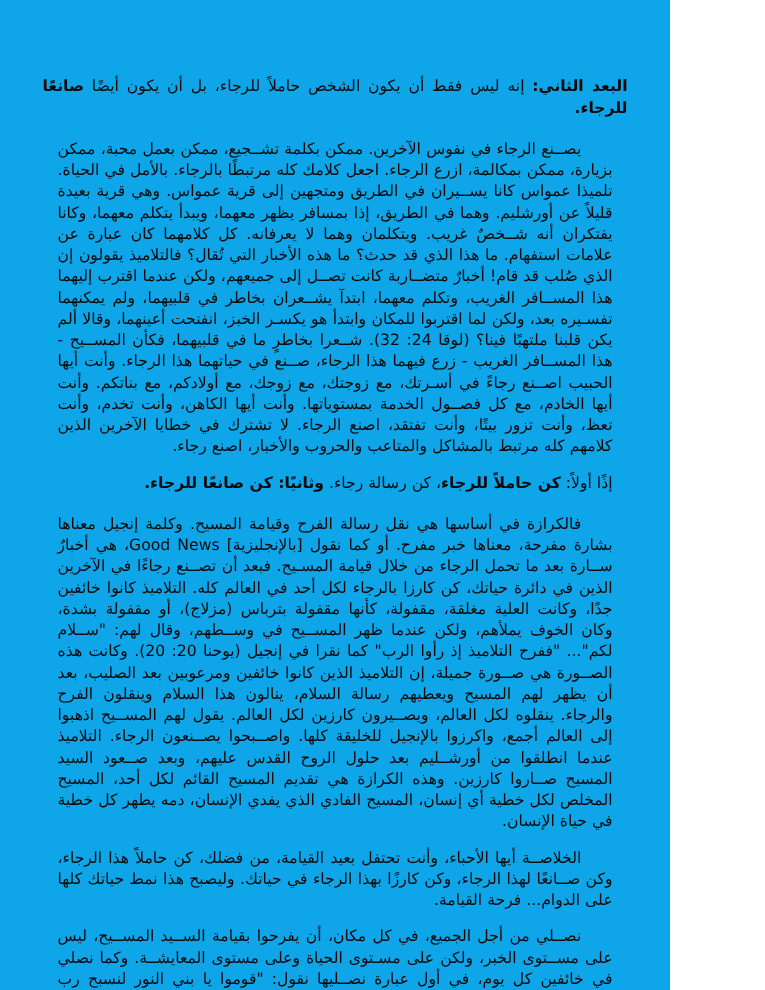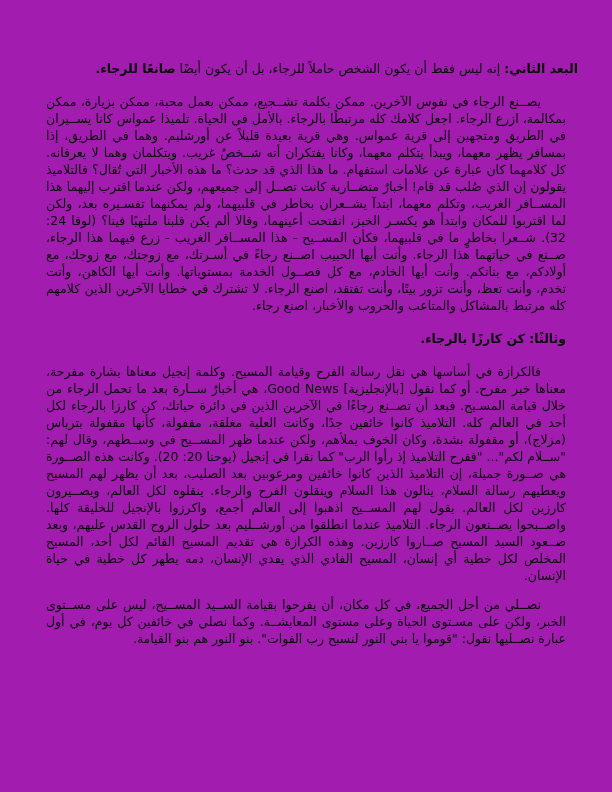--- a/index.html
+++ b/index.html
@@ -1,20 +1,20 @@
 <!DOCTYPE html>
 <html lang="ar"><head>
 <meta charset="utf-8">
 <style>
   html, body { margin: 0; padding: 0; background: #ffffff; }
   .page {
     position: relative;
-    width: 612px;
+    width: 536px;
     height: 792px;
-    background: #a21caf;
+    background: #0ea5e9;
     overflow: hidden;
     font-family: "DejaVu Sans", sans-serif;
     color: #0a0a0a;
   }
   .content {
     position: absolute;
     top: 60px;
     right: 34px;
     left: 34px;
     direction: rtl;
@@ -32,22 +32,23 @@
 </head>
 <body>
 
 <div class="page">
   <div class="content">
 
     <p class="h"><span class="b">البعد الثاني:</span><span> إنه ليس فقط أن يكون الشخص حاملاً للرجاء، بل أن يكون أيضًا </span><span class="b">صانعًا للرجاء.</span></p>
 
     <p class="indent">يصــنع الرجاء في نفوس الآخرين. ممكن بكلمة تشــجيع، ممكن بعمل محبة، ممكن بزيارة، ممكن بمكالمة، ازرع الرجاء. اجعل كلامك كله مرتبطًا بالرجاء. بالأمل في الحياة. تلميذا عمواس كانا يســيران في الطريق ومتجهين إلى قرية عمواس. وهي قرية بعيدة قليلاً عن أورشليم. وهما في الطريق، إذا بمسافر يظهر معهما، ويبدأ يتكلم معهما، وكانا يفتكران أنه شــخصٌ غريب. ويتكلمان وهما لا يعرفانه. كل كلامهما كان عبارة عن علامات استفهام. ما هذا الذي قد حدث؟ ما هذه الأخبار التي تُقال؟ فالتلاميذ يقولون إن الذي صُلب قد قام! أخبارٌ متضــاربة كانت تصــل إلى جميعهم، ولكن عندما اقترب إليهما هذا المســافر الغريب، وتكلم معهما، ابتدآ يشــعران بخاطر في قلبيهما، ولم يمكنهما تفسـيره بعد، ولكن لما اقتربوا للمكان وابتدأ هو يكسـر الخبز، انفتحت أعينهما، وقالا ألم يكن قلبنا ملتهبًا فينا؟ (لوقا 24: 32). شــعرا بخاطرٍ ما في قلبيهما، فكأن المســيح - هذا المســافر الغريب - زرع فيهما هذا الرجاء، صــنع في حياتهما هذا الرجاء. وأنت أيها الحبيب اصــنع رجاءً في أسـرتك، مع زوجتك، مع زوجك، مع أولادكم، مع بناتكم. وأنت أيها الخادم، مع كل فصــول الخدمة بمستوياتها. وأنت أيها الكاهن، وأنت تخدم، وأنت تعظ، وأنت تزور بيتًا، وأنت تفتقد، اصنع الرجاء. لا تشترك في خطايا الآخرين الذين كلامهم كله مرتبط بالمشاكل والمتاعب والحروب والأخبار، اصنع رجاء.</p>
 
+    <p class="mt-half"><span>إذًا أولاً: </span><span class="b">كن حاملاً للرجاء</span><span>، كن رسالة رجاء. </span><span class="b">وثانيًا: كن صانعًا للرجاء.</span></p>
 
-    <p class="b mt-line">وثالثًا: كن كارزًا بالرجاء.</p>
 
     <p class="indent mt-line">فالكرازة في أساسها هي نقل رسالة الفرح وقيامة المسيح. وكلمة إنجيل معناها بشارة مفرحة، معناها خبر مفرح. أو كما نقول [بالإنجليزية] Good News، هي أخبارٌ ســارة بعد ما تحمل الرجاء من خلال قيامة المسـيح. فبعد أن تصــنع رجاءًا في الآخرين الذين في دائرة حياتك، كن كارزا بالرجاء لكل أحد في العالم كله. التلاميذ كانوا خائفين جدًا، وكانت العلية مغلقة، مقفولة، كأنها مقفولة بترباس (مزلاج)، أو مقفولة بشدة، وكان الخوف يملأهم، ولكن عندما ظهر المســيح في وســطهم، وقال لهم: "ســلام لكم"... "ففرح التلاميذ إذ رأوا الرب" كما نقرا في إنجيل (يوحنا 20: 20). وكانت هذه الصــورة هي صــورة جميلة، إن التلاميذ الذين كانوا خائفين ومرعوبين بعد الصليب، بعد أن يظهر لهم المسيح ويعطيهم رسالة السلام، ينالون هذا السلام وينقلون الفرح والرجاء. ينقلوه لكل العالم، ويصــيرون كارزين لكل العالم. يقول لهم المســيح اذهبوا إلى العالم أجمع، واكرزوا بالإنجيل للخليقة كلها. واصــبحوا يصــنعون الرجاء. التلاميذ عندما انطلقوا من أورشــليم بعد حلول الروح القدس عليهم، وبعد صــعود السيد المسيح صــاروا كارزين. وهذه الكرازة هي تقديم المسيح القائم لكل أحد، المسيح المخلص لكل خطية أي إنسان، المسيح الفادي الذي يفدي الإنسان، دمه يطهر كل خطية في حياة الإنسان.</p>
 
+    <p class="indent mt-half">الخلاصــة أيها الأحباء، وأنت تحتفل بعيد القيامة، من فضلك، كن حاملاً هذا الرجاء، وكن صــانعًا لهذا الرجاء، وكن كارزًا بهذا الرجاء في حياتك. وليصبح هذا نمط حياتك كلها على الدوام... فرحة القيامة.</p>
 
     <p class="indent mt-half">نصــلي من أجل الجميع، في كل مكان، أن يفرحوا بقيامة الســيد المســيح، ليس على مســتوى الخبر، ولكن على مسـتوى الحياة وعلى مستوى المعايشــة. وكما نصلي في خائفين كل يوم، في أول عبارة نصــليها نقول: "قوموا يا بني النور لنسبح رب القوات". بنو النور هم بنو القيامة.</p>
 
   </div>
 </div>
 
 </body></html>

